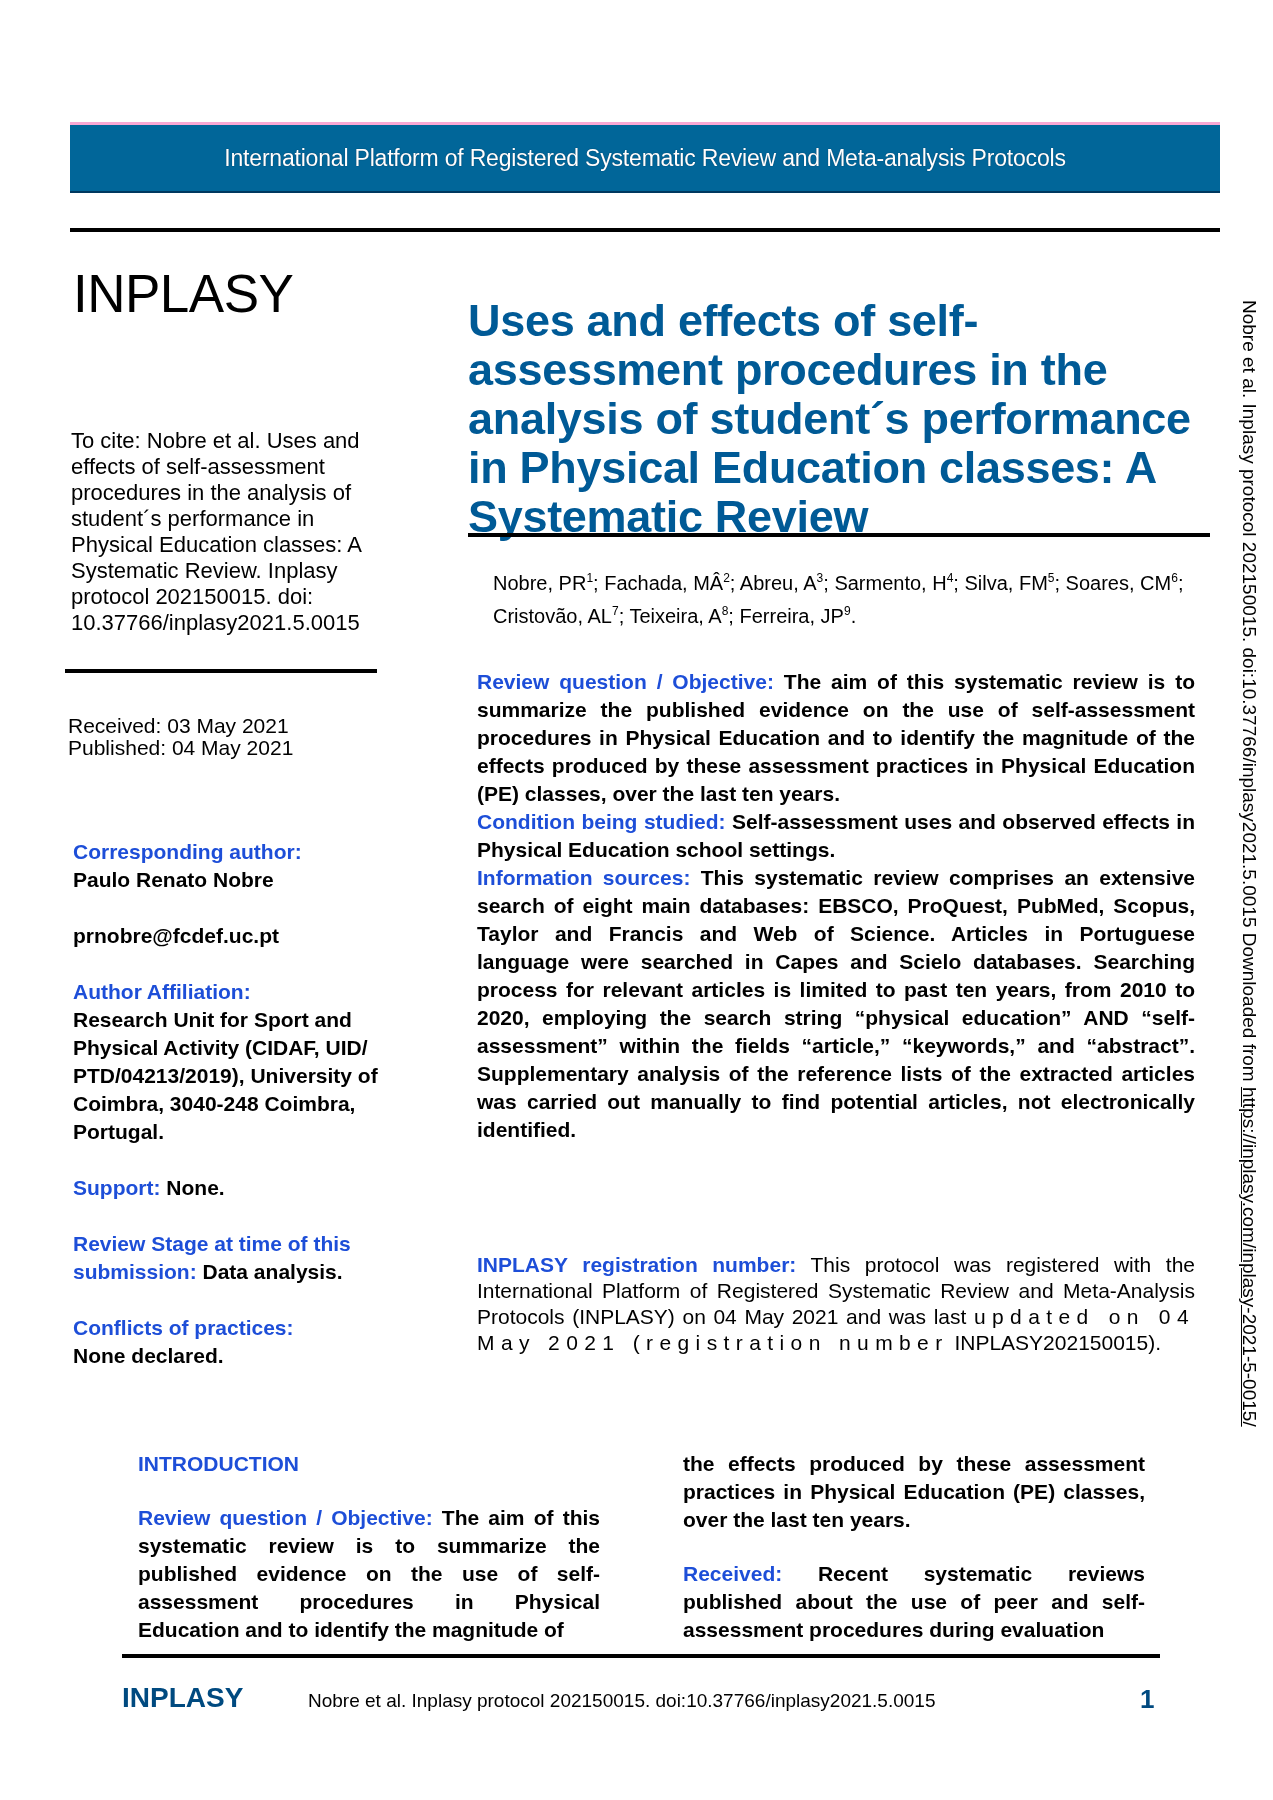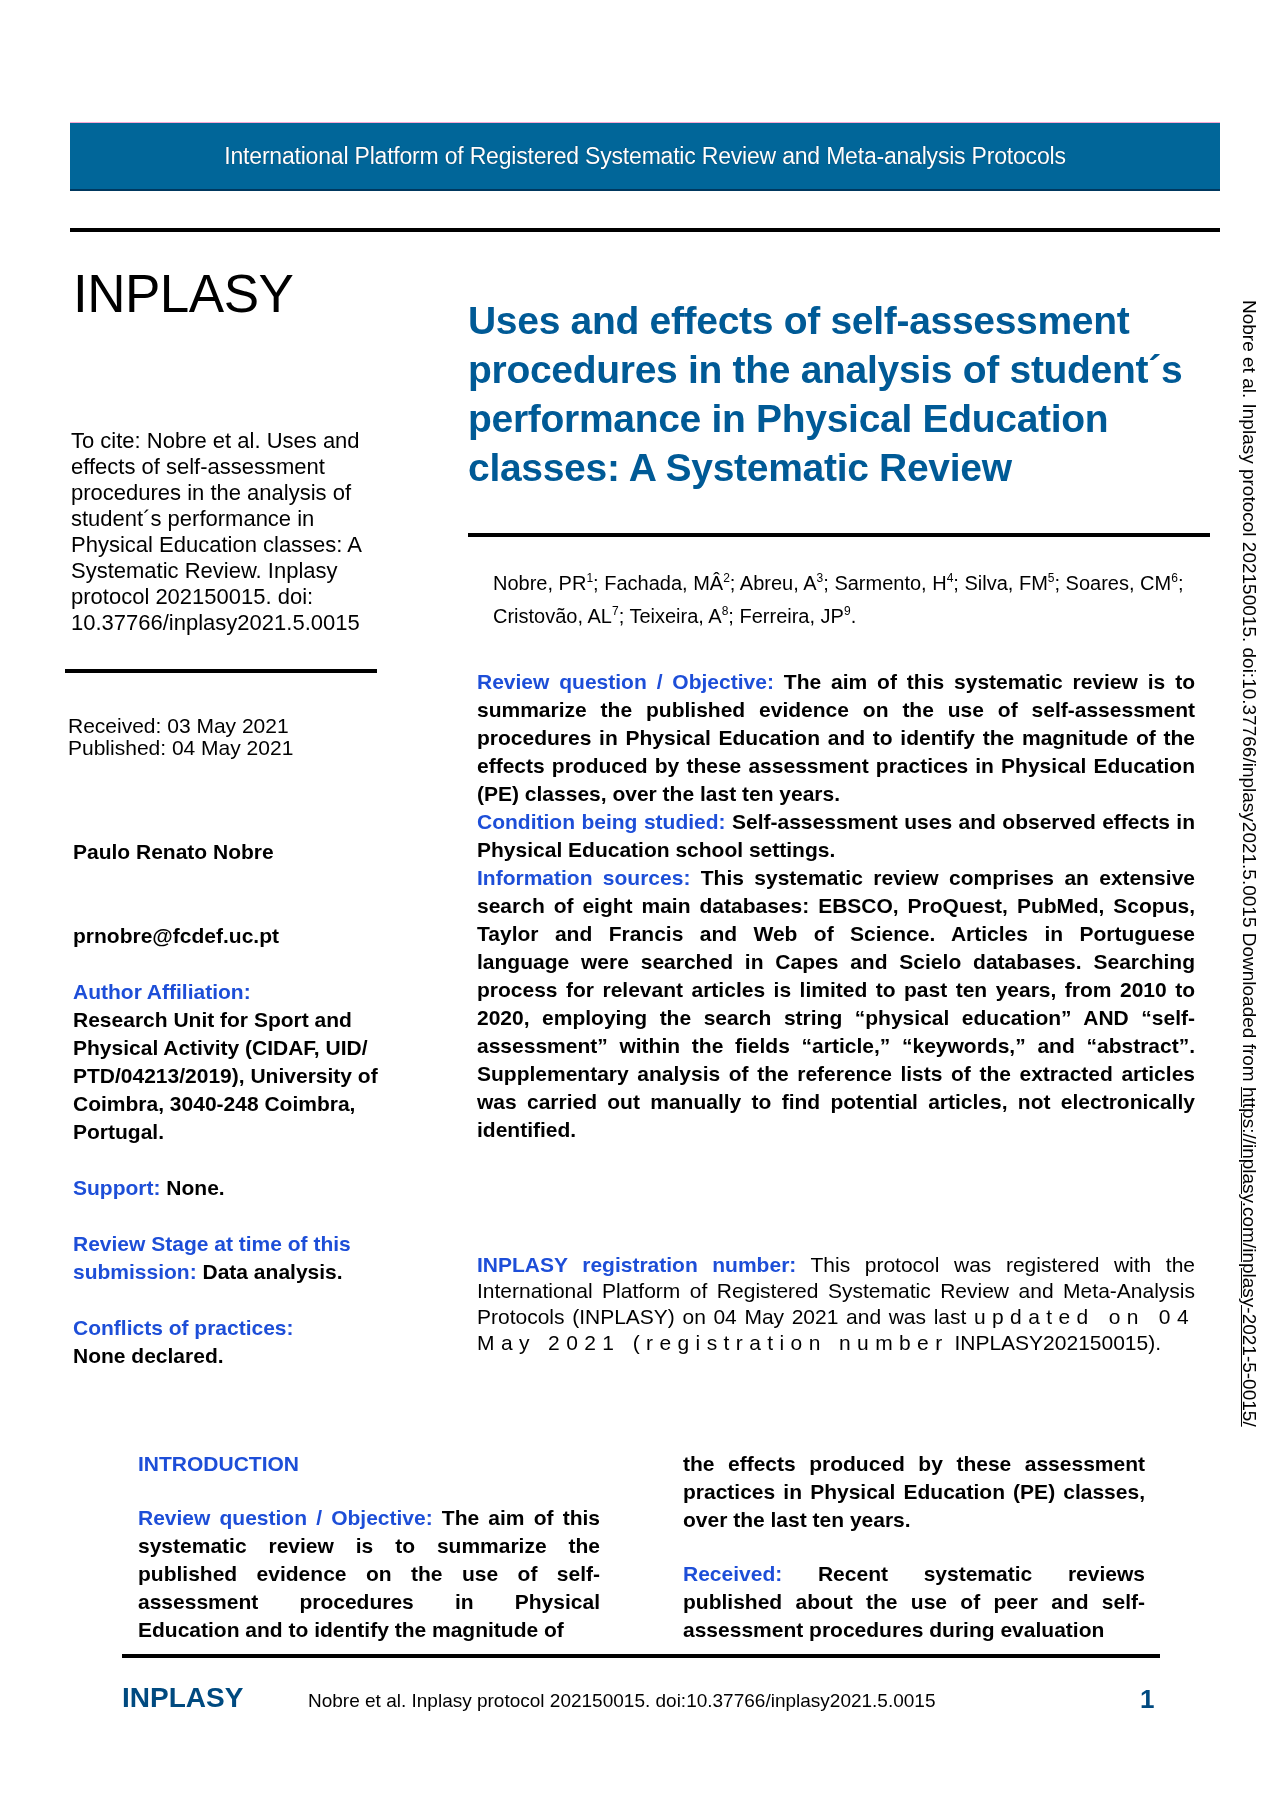--- a/index.html
+++ b/index.html
@@ -1,32 +1,32 @@
 <!DOCTYPE html>
 <html><head>
 <meta charset="utf-8">
 <style>
   html, body { margin: 0; padding: 0; background: #ffffff; }
   body { width: 1273px; height: 1800px; position: relative; overflow: hidden;
          font-family: "Liberation Sans", sans-serif; color: #000; }
   .abs { position: absolute; }
   .blue { color: #1d4ed8; }
   .banner { left: 70px; top: 122px; width: 1150px; height: 66px; background: #016699;
-            border-top: 1px solid #f9a8d4; border-bottom: 2px solid #00385f;
+            border-top: 3px solid #f9a8d4; border-bottom: 2px solid #00385f;
             display: flex; align-items: center; justify-content: center; }
   .banner span { color: #ffffff; font-size: 23px; letter-spacing: -0.2px;
                  text-shadow: 0 0 1px #002a4a; }
   .rule-top { left: 70px; top: 228px; width: 1150px; height: 4px; background: #000; }
   .brand { left: 73px; top: 262px; font-size: 53px; line-height: 64px; font-weight: normal; letter-spacing: -0.5px; }
   .cite { left: 71px; top: 428px; width: 330px; font-size: 22px; line-height: 26px; }
   .rule-left { left: 65px; top: 669px; width: 312px; height: 4px; background: #000; }
   .date { left: 68px; font-size: 21px; }
   .left-meta { left: 73px; width: 360px; font-size: 21px; line-height: 28px; font-weight: bold; }
   .left-meta p { margin: 0; }
-  .title { left: 468px; top: 296px; width: 740px; font-size: 39px; line-height: 49px;
+  .title { left: 468px; top: 296px; width: 740px; font-size: 45px; line-height: 49px;
            font-weight: bold; color: #005a96; letter-spacing: -0.3px; }
   .rule-title { left: 468px; top: 533px; width: 742px; height: 4px; background: #000; }
   .authors { left: 493px; top: 564px; width: 710px; font-size: 20px; line-height: 28px; }
   .authors sup { font-size: 12px; }
   .abstract { left: 477px; top: 668px; width: 718px; font-size: 21px; line-height: 28px;
               font-weight: bold; text-align: justify; }
   .abstract p { margin: 0; }
   .reg { left: 477px; top: 1252px; width: 718px; font-size: 21px; line-height: 26px; text-align: justify; }
   .reg .spaced { letter-spacing: 6.4px; }
   .intro-col { width: 494px; font-size: 21px; line-height: 28px; font-weight: bold; text-align: justify; }
@@ -51,20 +51,21 @@
   <div>INPLASY</div>
 </div>
 
 <div class="abs cite">To cite: Nobre et al. Uses and effects of self-assessment procedures in the analysis of student´s performance in Physical Education classes: A Systematic Review. Inplasy protocol 202150015. doi: 10.37766/inplasy2021.5.0015</div>
 <div class="abs rule-left"></div>
 
 <div class="abs date" style="top:714px;">Received: 03 May 2021</div>
 <div class="abs date" style="top:736px;">Published: 04 May 2021</div>
 
 <div class="abs left-meta" style="top:838px;">
+  <p class="blue">Corresponding author:</p>
   <p>Paulo Renato Nobre</p>
 </div>
 <div class="abs left-meta" style="top:922px;">
   <p>prnobre@fcdef.uc.pt</p>
 </div>
 <div class="abs left-meta" style="top:978px;">
   <p class="blue">Author Affiliation:</p>
   <p>Research Unit for Sport and Physical Activity (CIDAF, UID/ PTD/04213/2019), University of Coimbra, 3040-248 Coimbra, Portugal.</p>
 </div>
 <div class="abs left-meta" style="top:1174px;">

